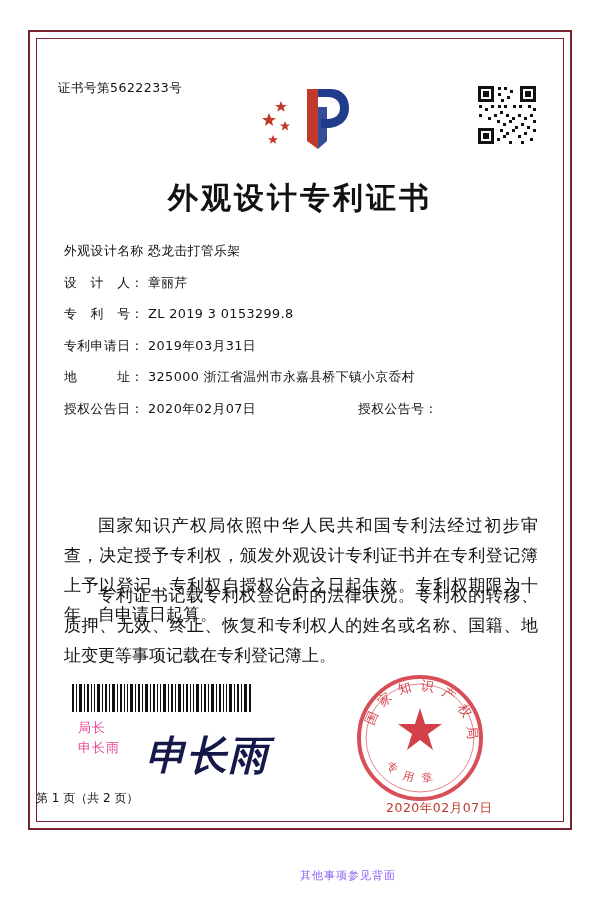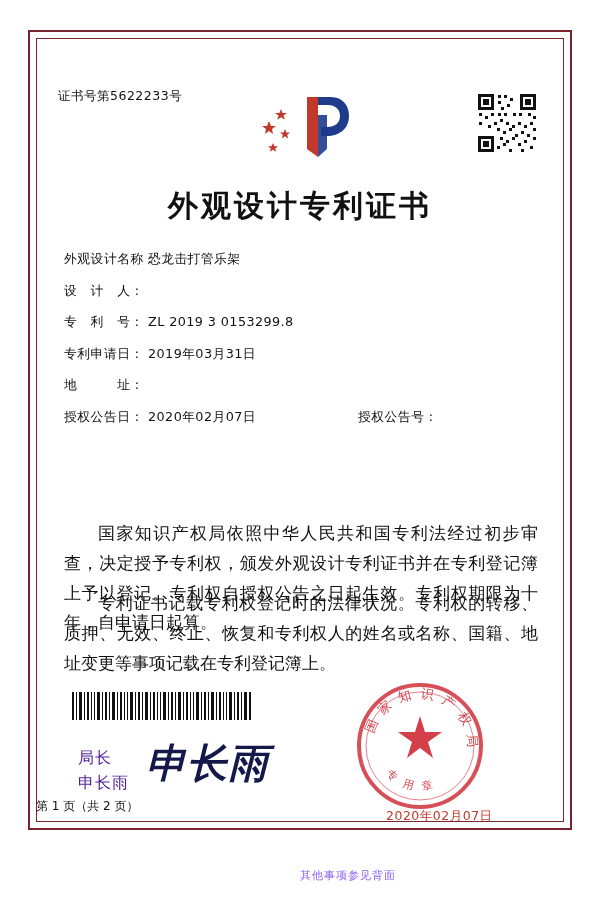--- a/index.html
+++ b/index.html
@@ -52,21 +52,20 @@
   .corner.tr { left: 558px; top: 30px; border-left: none; border-bottom: none; }
   .corner.bl { left: 28px; top: 816px; border-right: none; border-top: none; }
   .corner.br { left: 558px; top: 816px; border-left: none; border-top: none; }
 
   .content {
     position: absolute;
     left: 36px;
     top: 38px;
     width: 528px;
     height: 784px;
-    margin-top: 8px;
   }
 
   .cert-no {
     position: absolute;
     left: 22px;
     top: 42px;
     font-size: 12.5px;
     letter-spacing: 0.5px;
     color: #111;
   }
@@ -175,24 +174,24 @@
     left: 350px;
     top: 762px;
     font-size: 12.5px;
     color: #c0392b;
     letter-spacing: 0.5px;
   }
 
   .director-block {
     position: absolute;
     left: 42px;
-    top: 700px;
-    font-size: 16px;
+    top: 680px;
+    font-size: 13px;
     line-height: 1.55;
-    color: #4c1d95;
+    color: #ec4899;
     letter-spacing: 1px;
   }
   .signature {
     position: absolute;
     left: 110px;
     top: 690px;
     font-family: "DejaVu Serif", "Liberation Serif", serif;
     font-size: 40px;
     font-style: italic;
     font-weight: bold;
@@ -314,31 +313,33 @@
 
     <div class="title">外观设计专利证书</div>
 
     <div class="fields">
       <div class="field-row">
         <span class="field-label">外观设计名称：</span>
         <span class="field-value">恐龙击打管乐架</span>
       </div>
       <div class="field-row">
         <span class="field-label">设　计　人：</span>
+        <span class="field-value">章丽芹</span>
       </div>
       <div class="field-row">
         <span class="field-label">专　利　号：</span>
         <span class="field-value">ZL 2019 3 0153299.8</span>
       </div>
       <div class="field-row">
         <span class="field-label">专利申请日：</span>
         <span class="field-value">2019年03月31日</span>
       </div>
       <div class="field-row">
         <span class="field-label">地　　　址：</span>
+        <span class="field-value">325000 浙江省温州市永嘉县桥下镇小京岙村</span>
       </div>
       <div class="field-row dual">
         <span class="field-label">授权公告日：</span>
         <span class="field-value">2020年02月07日</span>
         <span class="field-label2">授权公告号：</span>
       </div>
     </div>
 
     <div class="para p1">
       <span class="indent">国家知识产权局依照中华人民共和国专利法经过初步审查，决定授予专利权，颁发外观设计专利证书并在专利登记簿上予以登记。专利权自授权公告之日起生效。专利权期限为十年，自申请日起算。</span>

